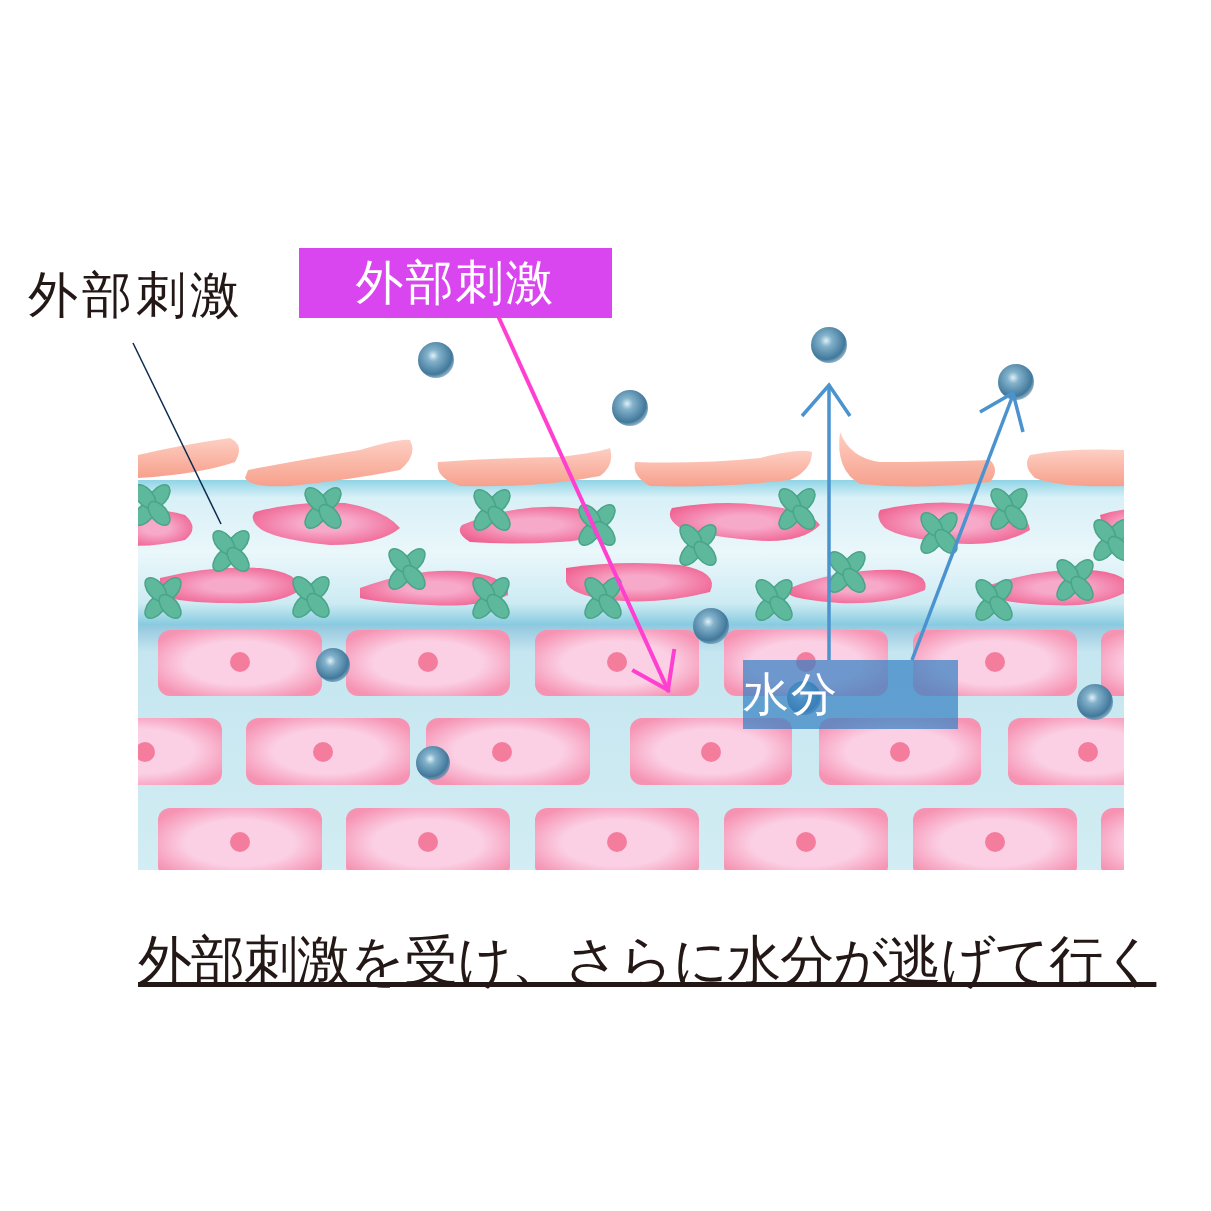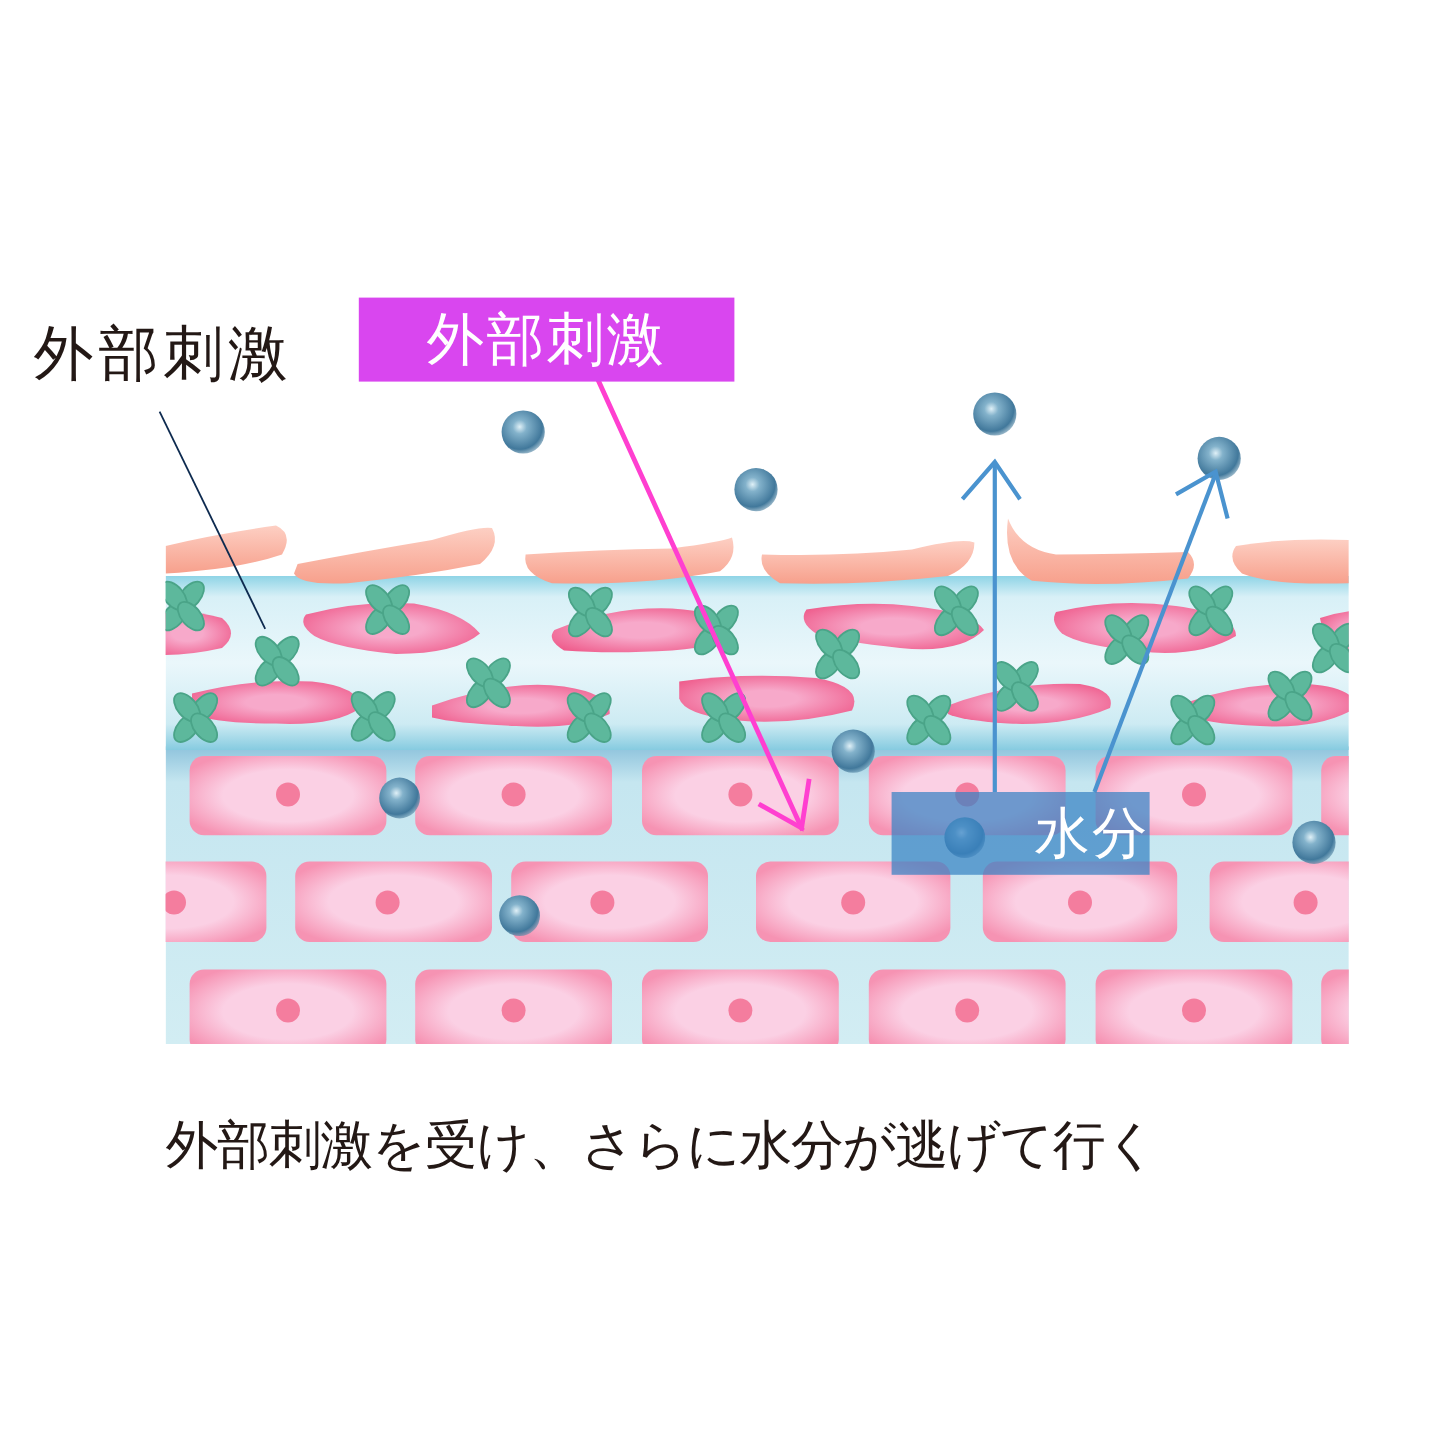--- a/index.html
+++ b/index.html
@@ -6,23 +6,23 @@
   body { width: 1211px; height: 1211px; position: relative; overflow: hidden;
          font-family: "DejaVu Sans", sans-serif; }
   #diagram { position: absolute; left: 0; top: 0; width: 1211px; height: 1211px; }
   .label-ceramide { position: absolute; left: 28px; top: 262px; font-size: 50px;
         color: #231815; letter-spacing: 4px; font-family: "DejaVu Sans", sans-serif; font-weight: 300; }
   .label-stimulus { position: absolute; left: 299px; top: 248px; width: 313px; height: 70px;
         background: #d946ef; color: #ffffff; font-size: 48px; display: flex; align-items: center;
         justify-content: center; letter-spacing: 2px; }
   .label-water { position: absolute; left: 743px; top: 660px; width: 215px; height: 69px;
         background: rgba(56, 130, 196, 0.72); color: #ffffff; font-size: 46px; display: flex;
-        align-items: center; justify-content: flex-end; letter-spacing: 2px; }
-  .caption { position: absolute; left: 138px; top: 925px; width: 1000px; font-size: 44px;
-        color: #231815; font-family: "DejaVu Serif", serif; letter-spacing: -1px; white-space: nowrap; }
+        align-items: center; justify-content: flex-start; letter-spacing: 2px; }
+  .caption { position: absolute; left: 138px; top: 925px; width: 1000px; font-size: 54px;
+        color: #231815; font-family: "DejaVu Serif", serif; letter-spacing: -1px; white-space: nowrap; text-decoration: underline; }
 </style>
 </head>
 <body>
 
 <svg id="diagram" viewBox="0 0 1211 1211" xmlns="http://www.w3.org/2000/svg">
   <defs>
     <linearGradient id="cyanLayer" x1="0" y1="0" x2="0" y2="1">
       <stop offset="0" stop-color="#8fd4e6"></stop>
       <stop offset="0.12" stop-color="#d8f0f7"></stop>
       <stop offset="0.5" stop-color="#eaf7fb"></stop>

